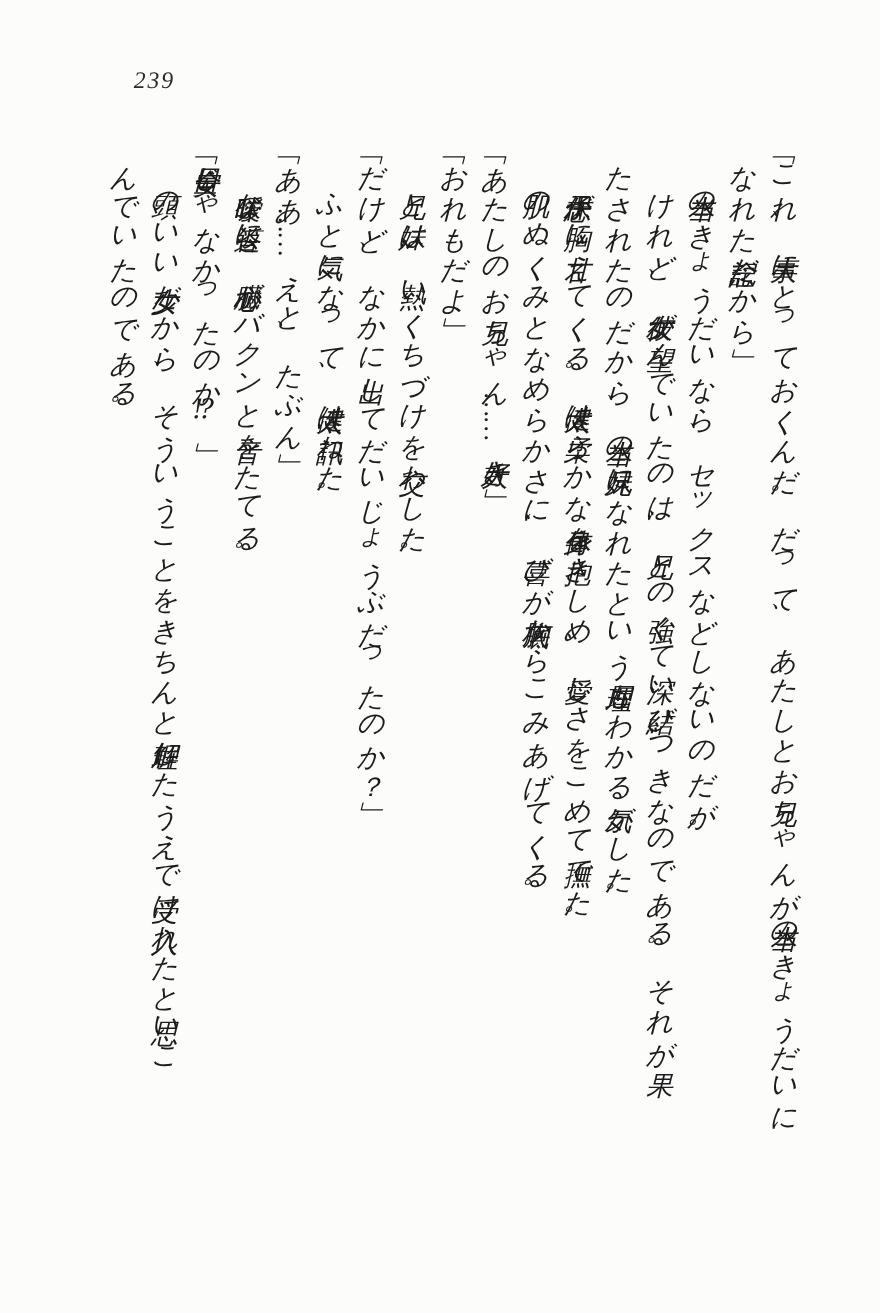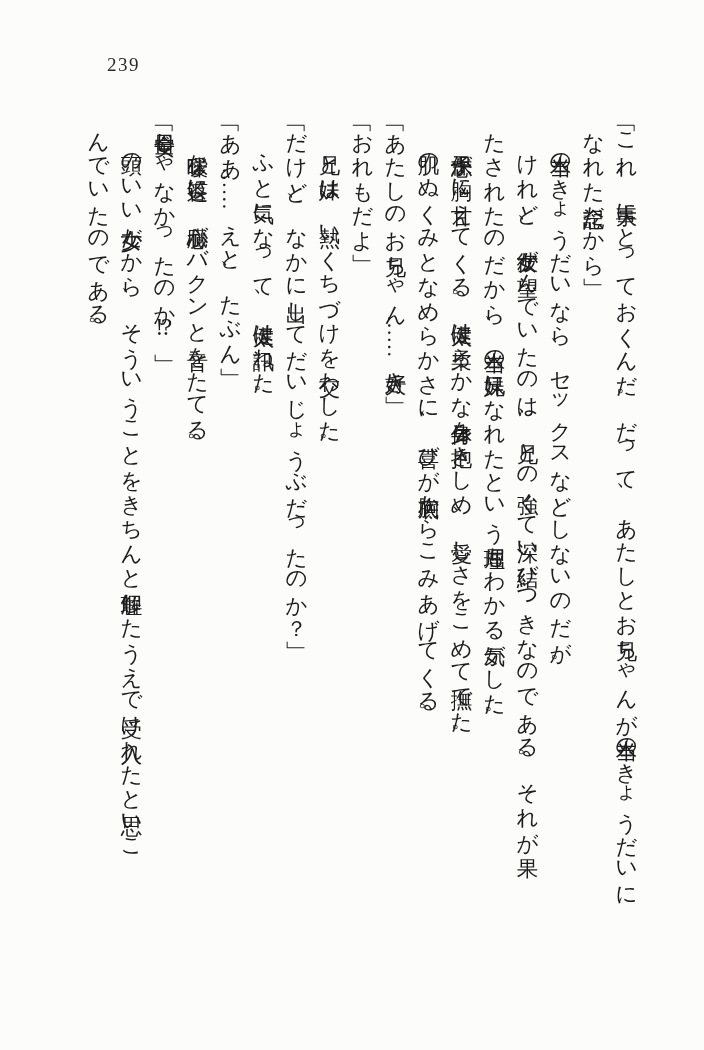--- a/index.html
+++ b/index.html
@@ -6,20 +6,21 @@
     margin: 0;
     padding: 0;
   }
   .page {
     position: relative;
     width: 704px;
     height: 1050px;
     background: #fcfcfb;
     overflow: hidden;
     font-family: "Liberation Serif", "DejaVu Serif", serif;
+    font-style: italic;
   }
   .pagenum {
     position: absolute;
     left: 107px;
     top: 54px;
     font-size: 19px;
     letter-spacing: 1.5px;
     color: #2a2a2a;
     font-family: "Liberation Serif", "DejaVu Serif", serif;
   }

